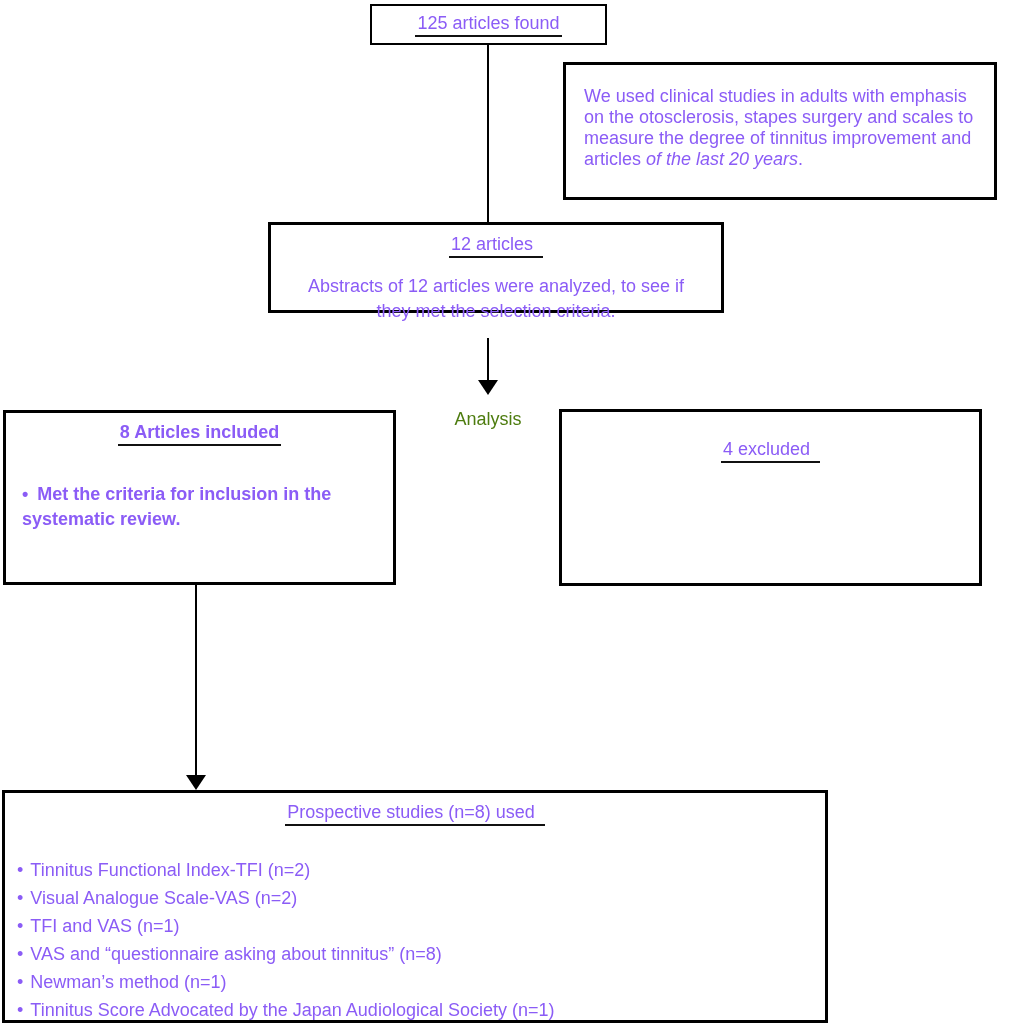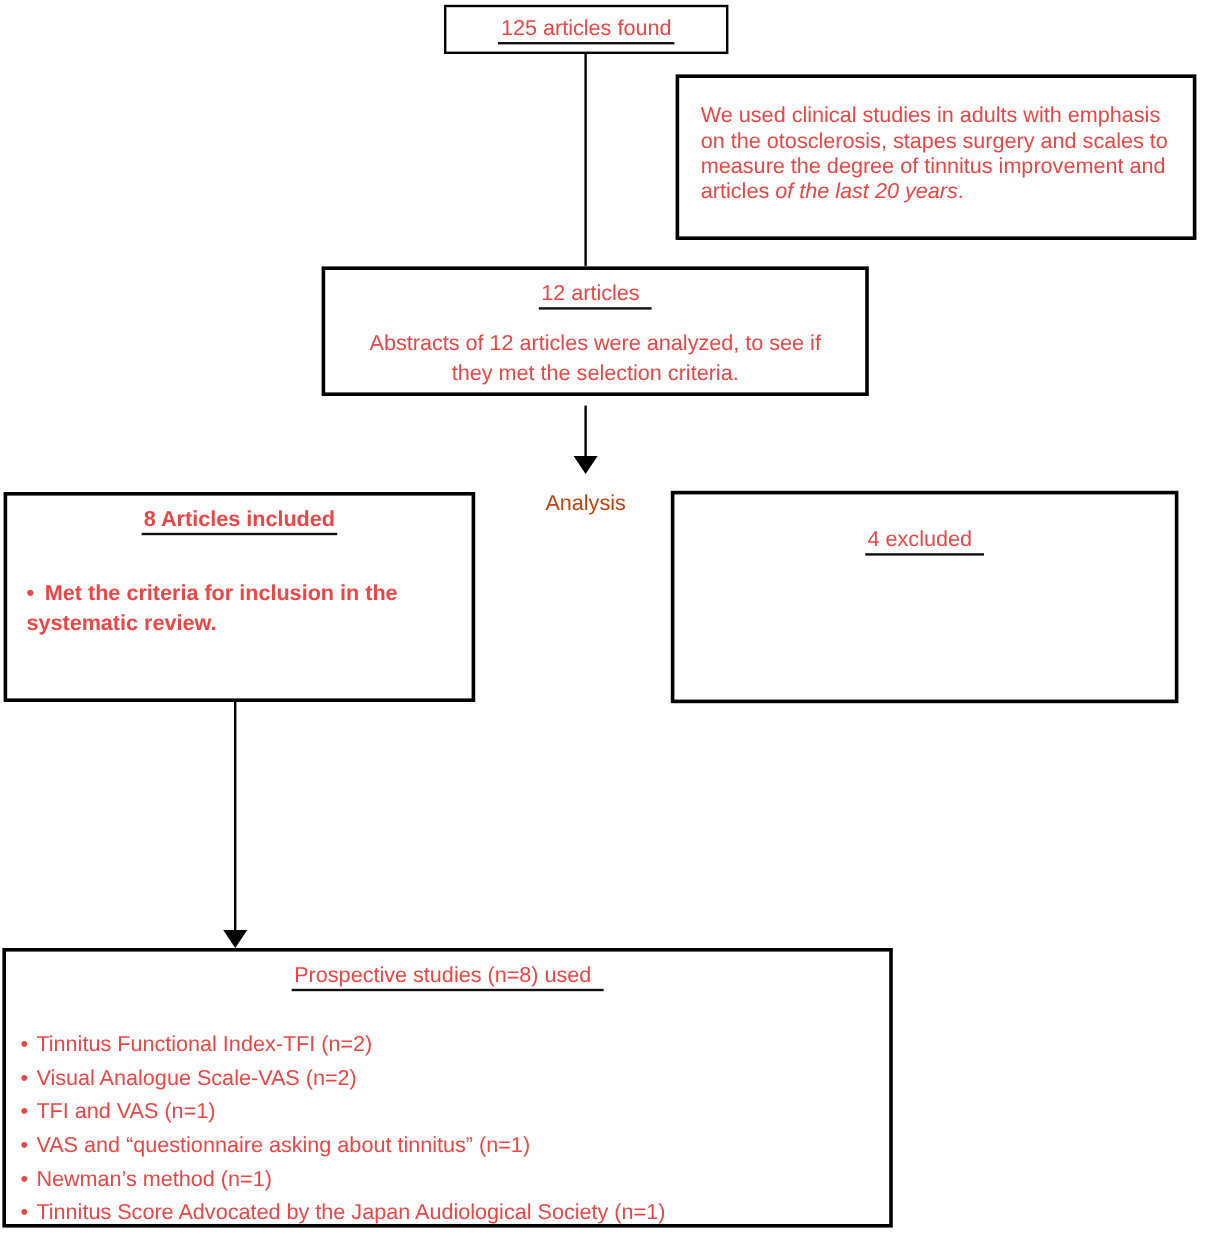--- a/index.html
+++ b/index.html
@@ -15,21 +15,21 @@
     background: #ffffff;
     overflow: hidden;
     color: #111111;
     font-size: 18px;
   }
   .box {
     position: absolute;
     box-sizing: border-box;
     background: #ffffff;
     border: 3px solid #000000;
-    color: #ef4444;
+    color: #8b5cf6;
   }
   .box.thin { border-width: 2px; }
   .title-row { text-align: center; margin: 0; }
   .u {
     display: inline-block;
     border-bottom: 2px solid #111111;
     padding: 0 2px 1px 2px;
     line-height: 22px;
   }
   .u.trail { padding-right: 10px; }
@@ -64,36 +64,36 @@
     border-left: 10px solid transparent;
     border-right: 10px solid transparent;
     border-top: 15px solid #000000;
   }
   .analysis {
     position: absolute;
     left: 427px;
     top: 407px;
     width: 122px;
     text-align: center;
-    color: #c2410c;
+    color: #4d7c0f;
     line-height: 24px;
   }
   
   .found-box    { left: 370px; top: 4px;   width: 237px; height: 41px;
                   display: flex; align-items: center; justify-content: center; }
   .note-box     { left: 563px; top: 62px;  width: 434px; height: 138px; }
-  .abstracts-box{ left: 268px; top: 222px; width: 456px; height: 108px; }
+  .abstracts-box{ left: 268px; top: 222px; width: 456px; height: 91px; }
   .abstracts-box .title-row { margin-top: 8px; }
   .included-box { left: 3px;   top: 410px; width: 393px; height: 175px; font-weight: bold; }
   .included-box .title-row { margin-top: 8px; }
   .included-box .bullet-par { margin: 36px 14px 0 16px; }
   .excluded-box { left: 559px; top: 409px; width: 423px; height: 177px; }
   .excluded-box .title-row { margin-top: 26px; text-align: center; }
   .excluded-box .bullet-par { margin: 30px 12px 0 23px; }
-  .prospective-box { left: 2px; top: 790px; width: 742px; height: 233px; }
+  .prospective-box { left: 2px; top: 790px; width: 826px; height: 233px; }
   .prospective-box .title-row { margin-top: 8px; }
   .bullet-list { margin: 30px 10px 0 12px; padding: 0; }
   .bullet-list .bullet-par { line-height: 28px; }
   .bullet-list .b { margin-right: 7px; }
 </style>
 </head>
 <body>
 
 <div class="canvas">
 
@@ -136,19 +136,19 @@
   <div class="arrowhead" style="left:186px; top:775px;"></div>
 
   <div class="box prospective-box">
     <p class="title-row">
       <span class="u trail">Prospective studies (n=8) used</span>
     </p>
     <div class="bullet-list">
       <p class="bullet-par"><span class="b">•</span><span>Tinnitus Functional Index-TFI (n=2)</span></p>
       <p class="bullet-par"><span class="b">•</span><span>Visual Analogue Scale-VAS (n=2)</span></p>
       <p class="bullet-par"><span class="b">•</span><span>TFI and VAS (n=1)</span></p>
-      <p class="bullet-par"><span class="b">•</span><span>VAS and “questionnaire asking about tinnitus” (n=1)</span></p>
+      <p class="bullet-par"><span class="b">•</span><span>VAS and “questionnaire asking about tinnitus” (n=8)</span></p>
       <p class="bullet-par"><span class="b">•</span><span>Newman’s method (n=1)</span></p>
       <p class="bullet-par"><span class="b">•</span><span>Tinnitus Score Advocated by the Japan Audiological Society (n=1)</span></p>
     </div>
   </div>
 
 </div>
 
 </body></html>

